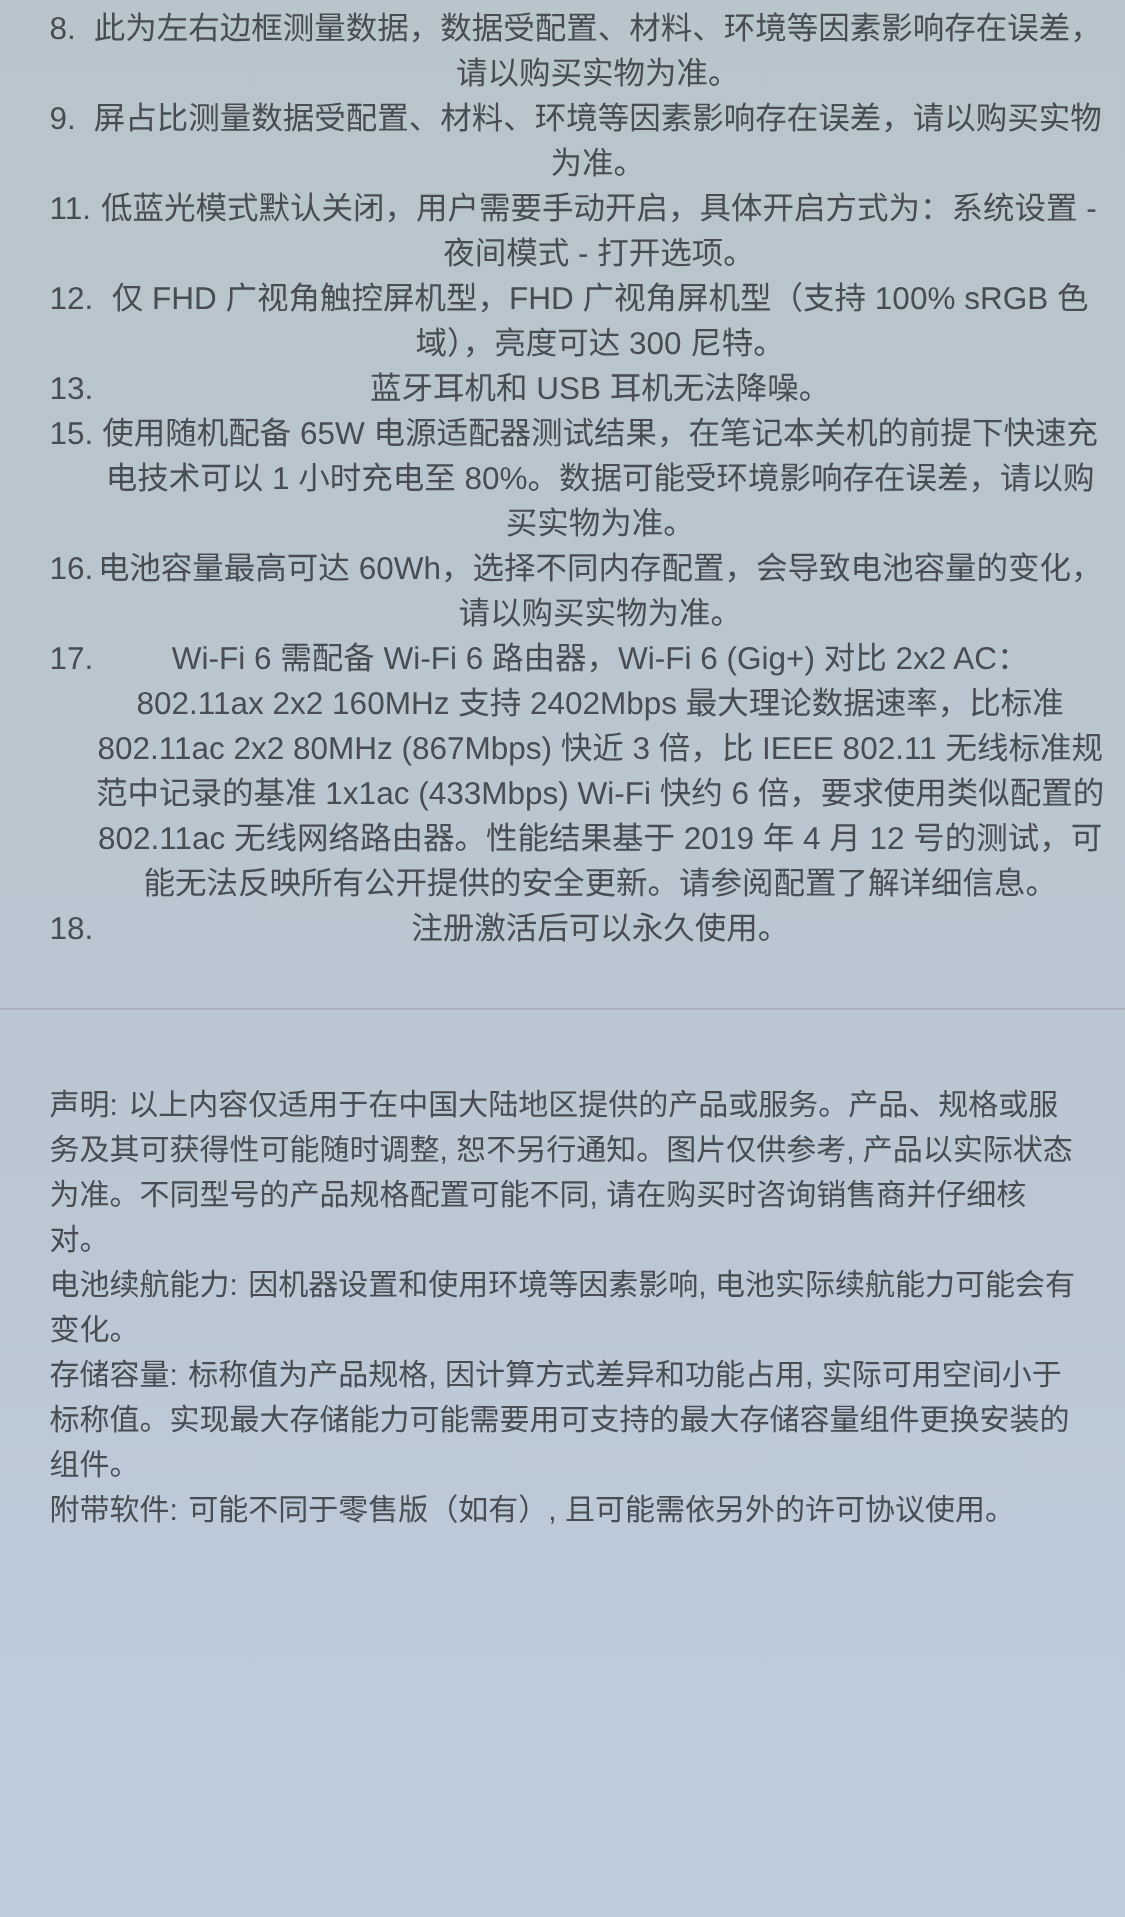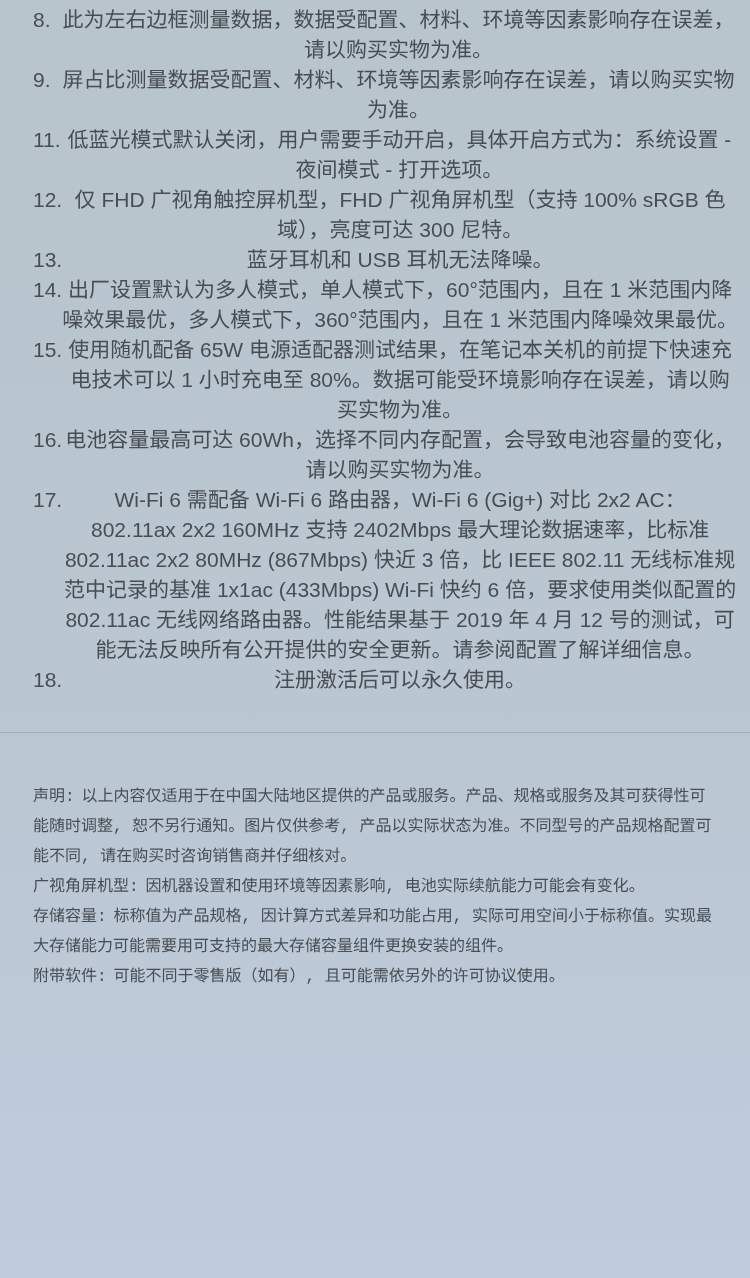--- a/index.html
+++ b/index.html
@@ -20,23 +20,22 @@
   .note-row { display: flex; align-items: flex-start; }
   .note-num { flex: 0 0 26px; }
   .note-text { flex: 1 1 auto; white-space: pre-line; text-align: center; }
   .divider {
     height: 1px;
     background: #a7aeb7;
   }
   .divider-1 { margin-top: 37px; }
   .disclaimers {
     padding: 49px 33px 0 33px;
-    font-size: 16px;
+    font-size: 20px;
     line-height: 30px;
-    font-family: Liberation Mono, monospace;
   }
   .disclaimers p { margin: 0; }
   .disc-label { margin-right: 7px; }
 </style>
 </head>
 <body>
 
 <div class="notes">
   <div class="note-row">
     <span class="note-num">8.</span>
@@ -52,24 +51,20 @@
   </div>
   <div class="note-row">
     <span class="note-num">12.</span>
     <span class="note-text">仅 FHD 广视角触控屏机型，FHD 广视角屏机型（支持 100% sRGB 色域），亮度可达 300 尼特。</span>
   </div>
   <div class="note-row">
     <span class="note-num">13.</span>
     <span class="note-text">蓝牙耳机和 USB 耳机无法降噪。</span>
   </div>
   <div class="note-row">
-    <span class="note-num">14.</span>
-    <span class="note-text">出厂设置默认为多人模式，单人模式下，60°范围内，且在 1 米范围内降噪效果最优，多人模式下，360°范围内，且在 1 米范围内降噪效果最优。</span>
-  </div>
-  <div class="note-row">
     <span class="note-num">15.</span>
     <span class="note-text">使用随机配备 65W 电源适配器测试结果，在笔记本关机的前提下快速充电技术可以 1 小时充电至 80%。数据可能受环境影响存在误差，请以购买实物为准。</span>
   </div>
   <div class="note-row">
     <span class="note-num">16.</span>
     <span class="note-text">电池容量最高可达 60Wh，选择不同内存配置，会导致电池容量的变化，请以购买实物为准。</span>
   </div>
   <div class="note-row">
     <span class="note-num">17.</span>
     <span class="note-text">Wi-Fi 6 需配备 Wi-Fi 6 路由器，Wi-Fi 6 (Gig+) 对比 2x2 AC：
@@ -81,21 +76,21 @@
   </div>
 </div>
 
 <div class="divider divider-1"></div>
 
 <div class="disclaimers">
   <p>
     <span class="disc-label">声明:</span><span>以上内容仅适用于在中国大陆地区提供的产品或服务。产品、规格或服务及其可获得性可能随时调整, 恕不另行通知。图片仅供参考, 产品以实际状态为准。不同型号的产品规格配置可能不同, 请在购买时咨询销售商并仔细核对。</span>
   </p>
   <p>
-    <span class="disc-label">广视角屏机型:</span><span>因机器设置和使用环境等因素影响, 电池实际续航能力可能会有变化。</span>
+    <span class="disc-label">电池续航能力:</span><span>因机器设置和使用环境等因素影响, 电池实际续航能力可能会有变化。</span>
   </p>
   <p>
     <span class="disc-label">存储容量:</span><span>标称值为产品规格, 因计算方式差异和功能占用, 实际可用空间小于标称值。实现最大存储能力可能需要用可支持的最大存储容量组件更换安装的组件。</span>
   </p>
   <p>
     <span class="disc-label">附带软件:</span><span>可能不同于零售版（如有）, 且可能需依另外的许可协议使用。</span>
   </p>
 </div>
 
 </body></html>

